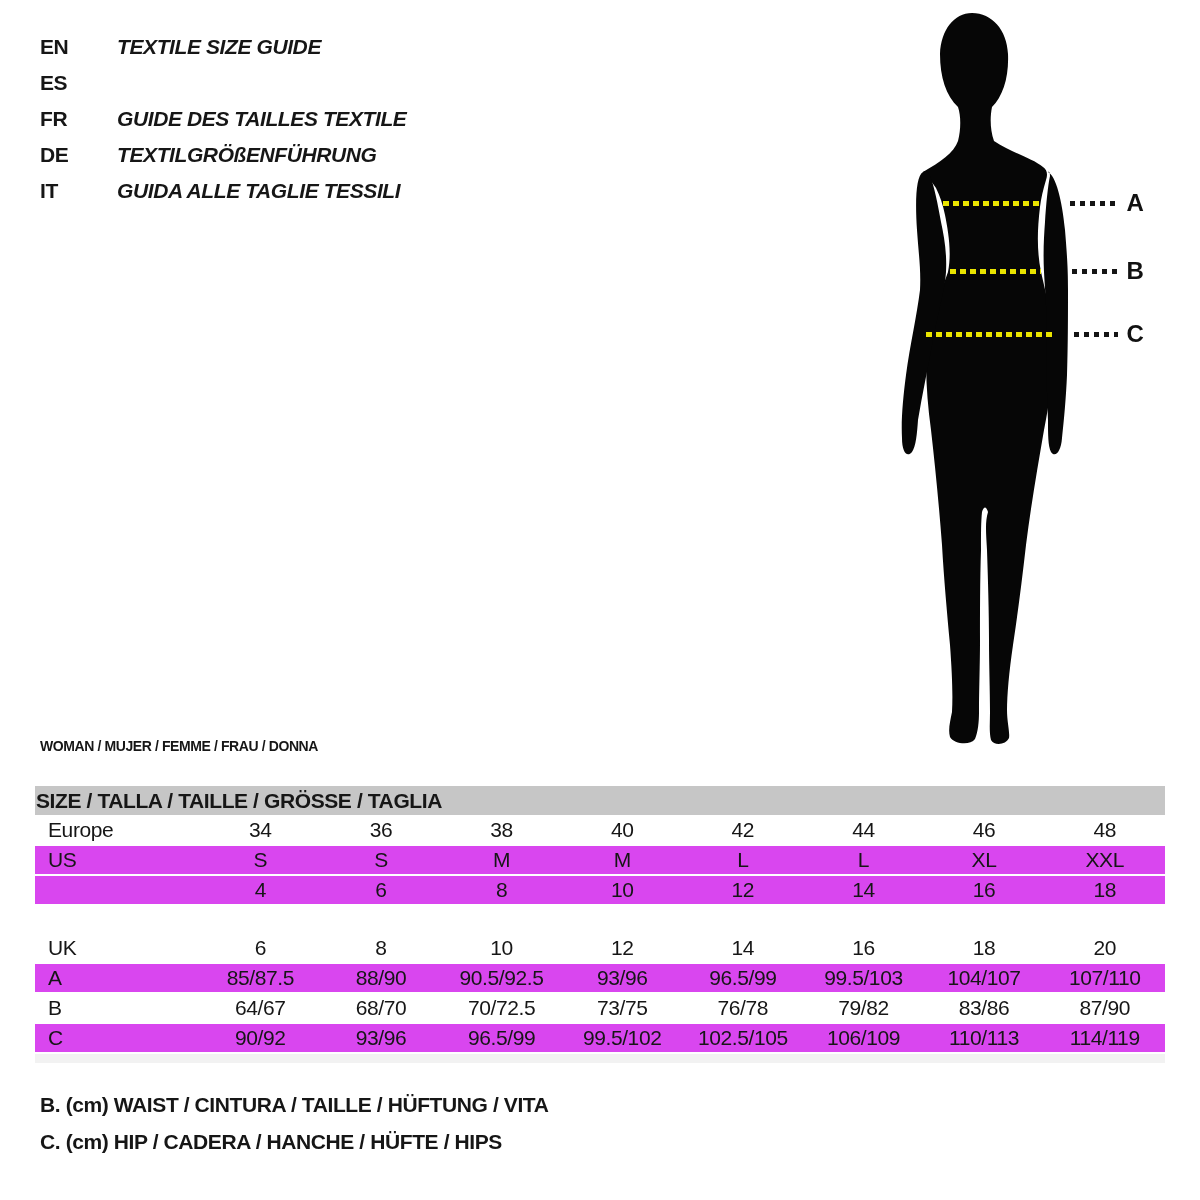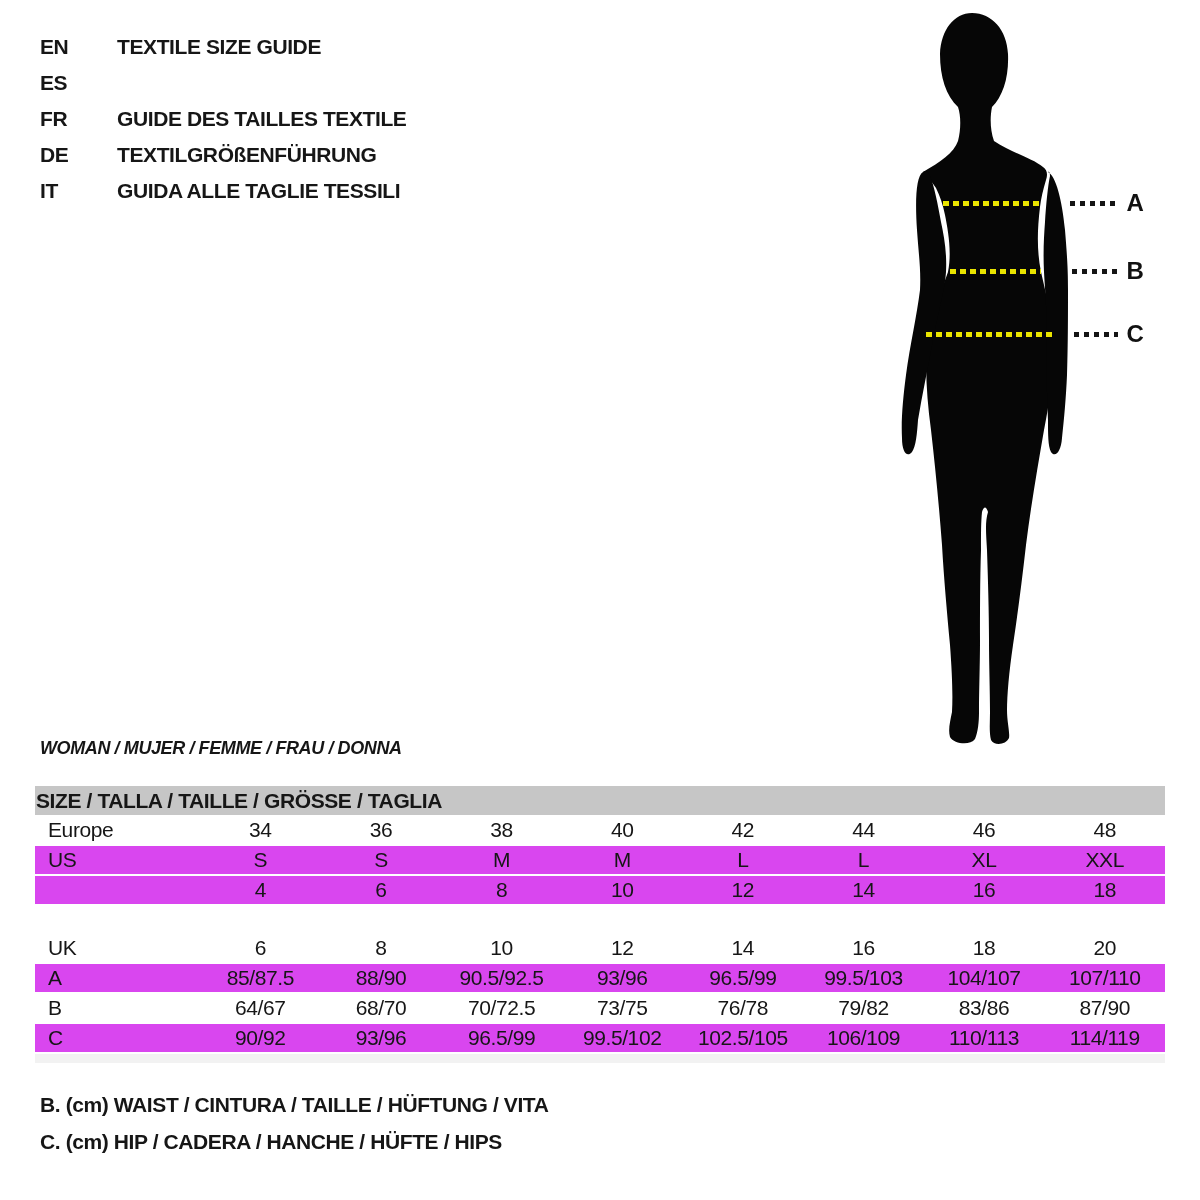--- a/index.html
+++ b/index.html
@@ -5,33 +5,33 @@
   html,body{margin:0;padding:0;background:#ffffff;}
   .page{
     position:relative;width:1200px;height:1200px;background:#ffffff;overflow:hidden;
     font-family:"Liberation Sans", sans-serif;color:#161616;letter-spacing:-0.4px;
   }
 
   
   .lang-list{position:absolute;left:40px;top:29px;}
   .lang-row{display:flex;line-height:36px;font-size:21px;font-weight:700;}
   .lang-code{width:77px;flex:0 0 77px;}
-  .lang-title{white-space:nowrap;}
+  .lang-title{white-space:nowrap;font-style:italic;}
 
   
   .figure-block{position:absolute;left:860px;top:0;width:340px;height:760px;}
   .figure-block svg{position:absolute;left:0;top:0;}
   .dash{position:absolute;height:5px;}
   .dash-yellow{background:repeating-linear-gradient(90deg,#e9e400 0 6px,transparent 6px 10px);}
   .dash-black{background:repeating-linear-gradient(90deg,#151515 0 5px,transparent 5px 10px);}
   .marker-label{position:absolute;width:34px;height:30px;line-height:30px;text-align:center;
     font-size:24px;font-weight:700;color:#111;}
 
   
-  .section-title{position:absolute;left:40px;top:738px;font-size:18px;font-weight:700;white-space:nowrap;font-style:italic;}
+  .section-title{position:absolute;left:40px;top:738px;font-size:14px;font-weight:700;white-space:nowrap;}
 
   
   .size-table{position:absolute;left:35px;top:786px;width:1130px;}
   .thead{height:29px;line-height:29px;background:#c6c6c6;font-size:21px;font-weight:700;
     padding-left:1px;box-sizing:border-box;margin-bottom:1px;}
   .trow{display:flex;height:30px;line-height:28px;font-size:21px;font-weight:400;
     border-bottom:2px solid #ffffff;box-sizing:border-box;}
   .trow.shaded{background:#d946ef;justify-content:flex-end;}
   .trow.gap{margin-top:28px;}
   .tlabel{flex:0 0 165px;padding-left:13px;box-sizing:border-box;text-align:left;}

